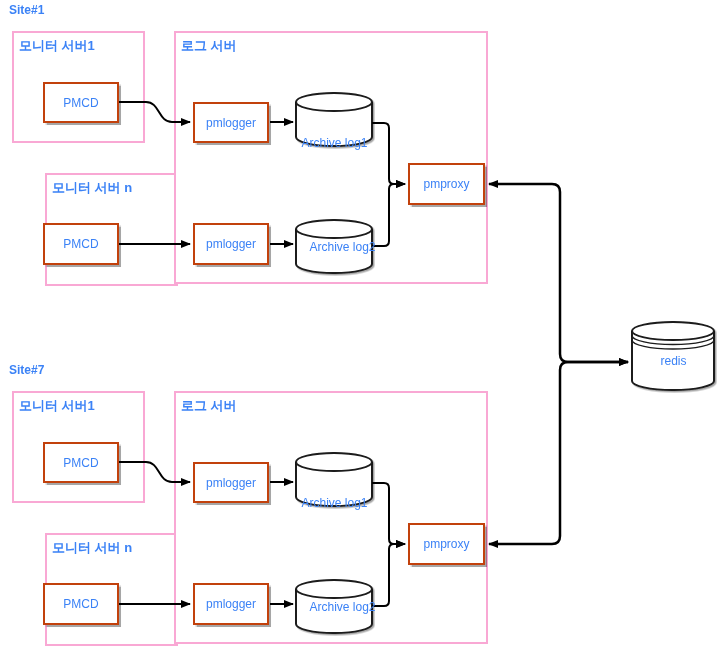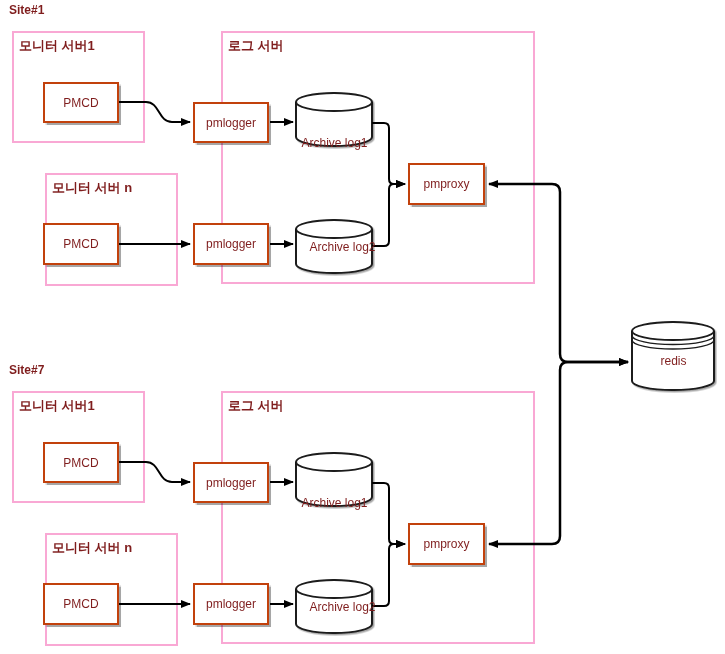--- a/index.html
+++ b/index.html
@@ -1,18 +1,18 @@
 <!DOCTYPE html>
 <html><head>
 <meta charset="utf-8">
 <style>
   html,body{margin:0;padding:0;background:#ffffff;}
   .canvas{
     position:relative;width:725px;height:654px;background:#ffffff;
-    font-family:"Liberation Sans","DejaVu Sans",sans-serif;color:#7f1d1d;
+    font-family:"Liberation Sans","DejaVu Sans",sans-serif;color:#3b82f6;
     overflow:hidden;
   }
   .site{position:absolute;left:0;width:725px;height:300px;}
   .site-label{
     position:absolute;left:9px;top:3px;font-size:12px;font-weight:bold;
     white-space:nowrap;
   }
   .box{
     position:absolute;box-sizing:border-box;border:2px solid #f9a8d4;
     background:#ffffff;
@@ -22,21 +22,21 @@
     white-space:nowrap;
   }
   .node{
     position:absolute;box-sizing:border-box;border:2px solid #c2410c;
     background:#ffffff;display:flex;align-items:center;justify-content:center;
     font-size:12px;box-shadow:1.5px 1.5px 1px rgba(0,0,0,0.35);
   }
   
   .monitor1{left:12px;top:31px;width:133px;height:112px;}
   .monitor-n{left:12px;top:173px;width:133px;height:113px;margin-left:33px;}
-  .log-server{left:174px;top:31px;width:314px;height:253px;margin-left:47px;}
+  .log-server{left:174px;top:31px;width:314px;height:253px;}
   .pmcd1{left:43px;top:82px;width:76px;height:41px;}
   .pmcd-n{left:43px;top:223px;width:76px;height:42px;}
   .pmlogger1{left:193px;top:102px;width:76px;height:41px;}
   .pmlogger2{left:193px;top:223px;width:76px;height:42px;}
   .pmproxy{left:408px;top:163px;width:77px;height:42px;}
   .cyl-label{
     position:absolute;font-size:12px;text-align:center;z-index:5;
     white-space:nowrap;line-height:16px;height:16px;
   }
   .archive1-label{left:296px;top:107px;width:77px;margin-top:28px;}

